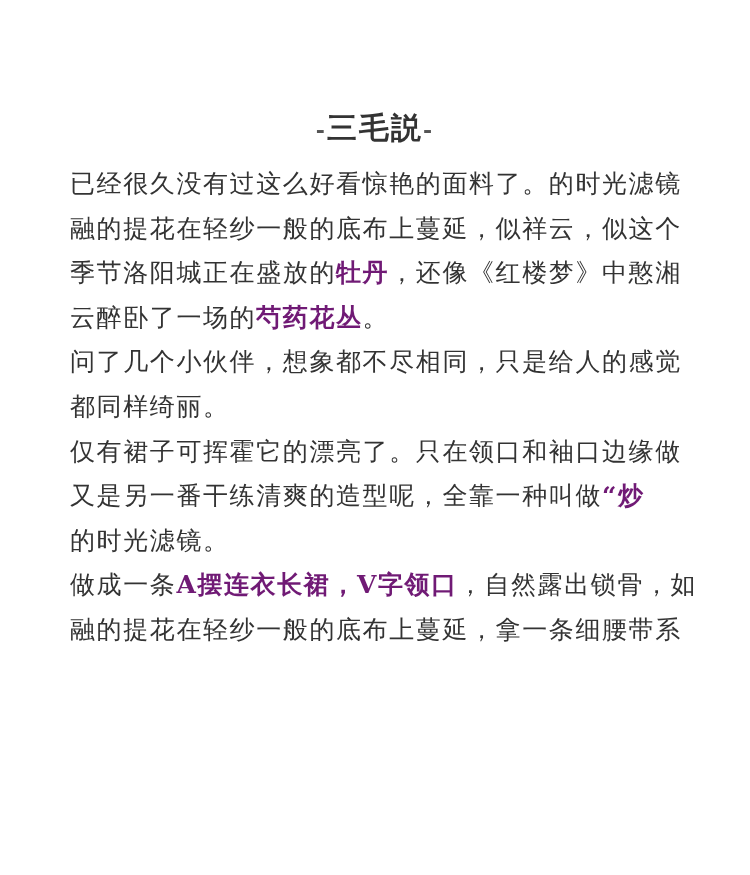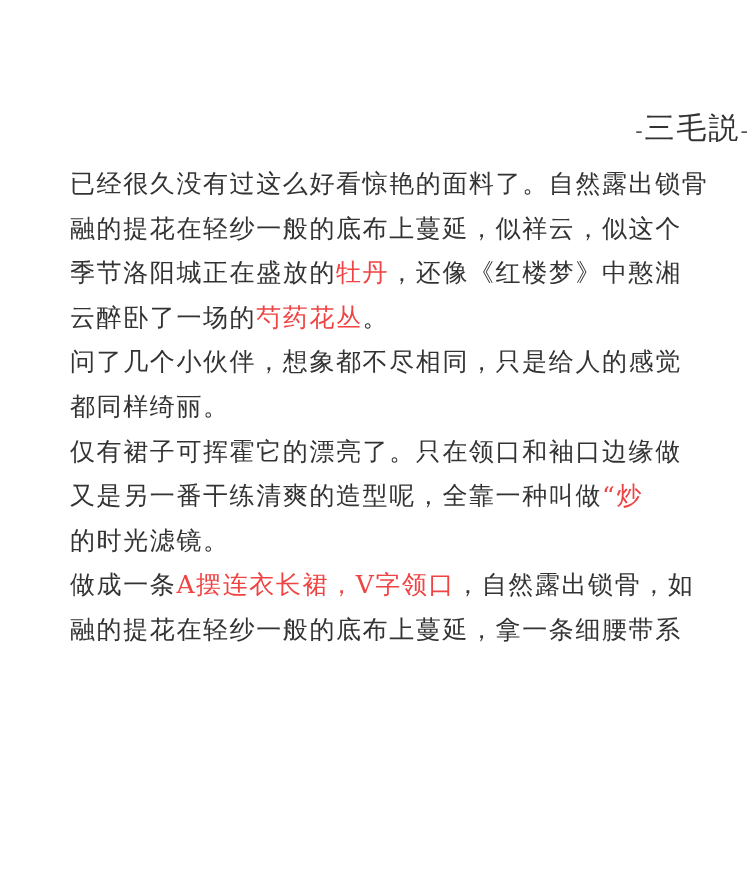--- a/index.html
+++ b/index.html
@@ -1,34 +1,34 @@
 <!DOCTYPE html>
 <html><head>
 <meta charset="utf-8">
 <style>
   html, body { margin: 0; padding: 0; background: #ffffff; }
   body { width: 750px; height: 875px; overflow: hidden; position: relative;
          font-family: "DejaVu Serif", "Liberation Serif", serif; color: #2a2a2a; }
-  .title { position: absolute; top: 108px; left: 0; width: 750px; text-align: right;
-           font-size: 30px; color: #333; letter-spacing: 2px; }
+  .title { position: absolute; top: 108px; left: 0; width: 750px; text-align: center;
+           font-size: 30px; color: #333; letter-spacing: 2px; font-weight: bold; }
   .title .dash { font-size: 22px; color: #555; }
   .content { position: absolute; left: 70px; top: 162px; width: 620px; }
   .line { height: 44.6px; line-height: 44.6px; font-size: 25px; white-space: nowrap;
           letter-spacing: 1.6px; color: #333; }
-  .line b { font-weight: normal; color: #ef4444; }
+  .line b { font-weight: bold; color: #701a75; }
 </style>
 </head>
 <body>
 
 <div class="title">
   <span class="dash">-</span><span>三毛説</span><span class="dash">-</span>
 </div>
 
 <div class="content" id="content">
-    <div class="line"><span>已经很久没有过这么好看惊艳的面料了。自然露出锁骨</span></div>
+    <div class="line"><span>已经很久没有过这么好看惊艳的面料了。的时光滤镜</span></div>
     <div class="line"><span>融的提花在轻纱一般的底布上蔓延，似祥云，似这个</span></div>
     <div class="line"><span>季节洛阳城正在盛放的</span><b>牡丹</b><span>，还像《红楼梦》中憨湘</span></div>
     <div class="line"><span>云醉卧了一场的</span><b>芍药花丛</b><span>。</span></div>
     <div class="line"><span>问了几个小伙伴，想象都不尽相同，只是给人的感觉</span></div>
     <div class="line"><span>都同样绮丽。</span></div>
     <div class="line"><span>仅有裙子可挥霍它的漂亮了。只在领口和袖口边缘做</span></div>
     <div class="line"><span>又是另一番干练清爽的造型呢，全靠一种叫做</span><b>“炒</b></div>
     <div class="line"><span>的时光滤镜。</span></div>
     <div class="line"><span>做成一条</span><b>A摆连衣长裙，V字领口</b><span>，自然露出锁骨，如</span></div>
     <div class="line"><span>融的提花在轻纱一般的底布上蔓延，拿一条细腰带系</span></div>

